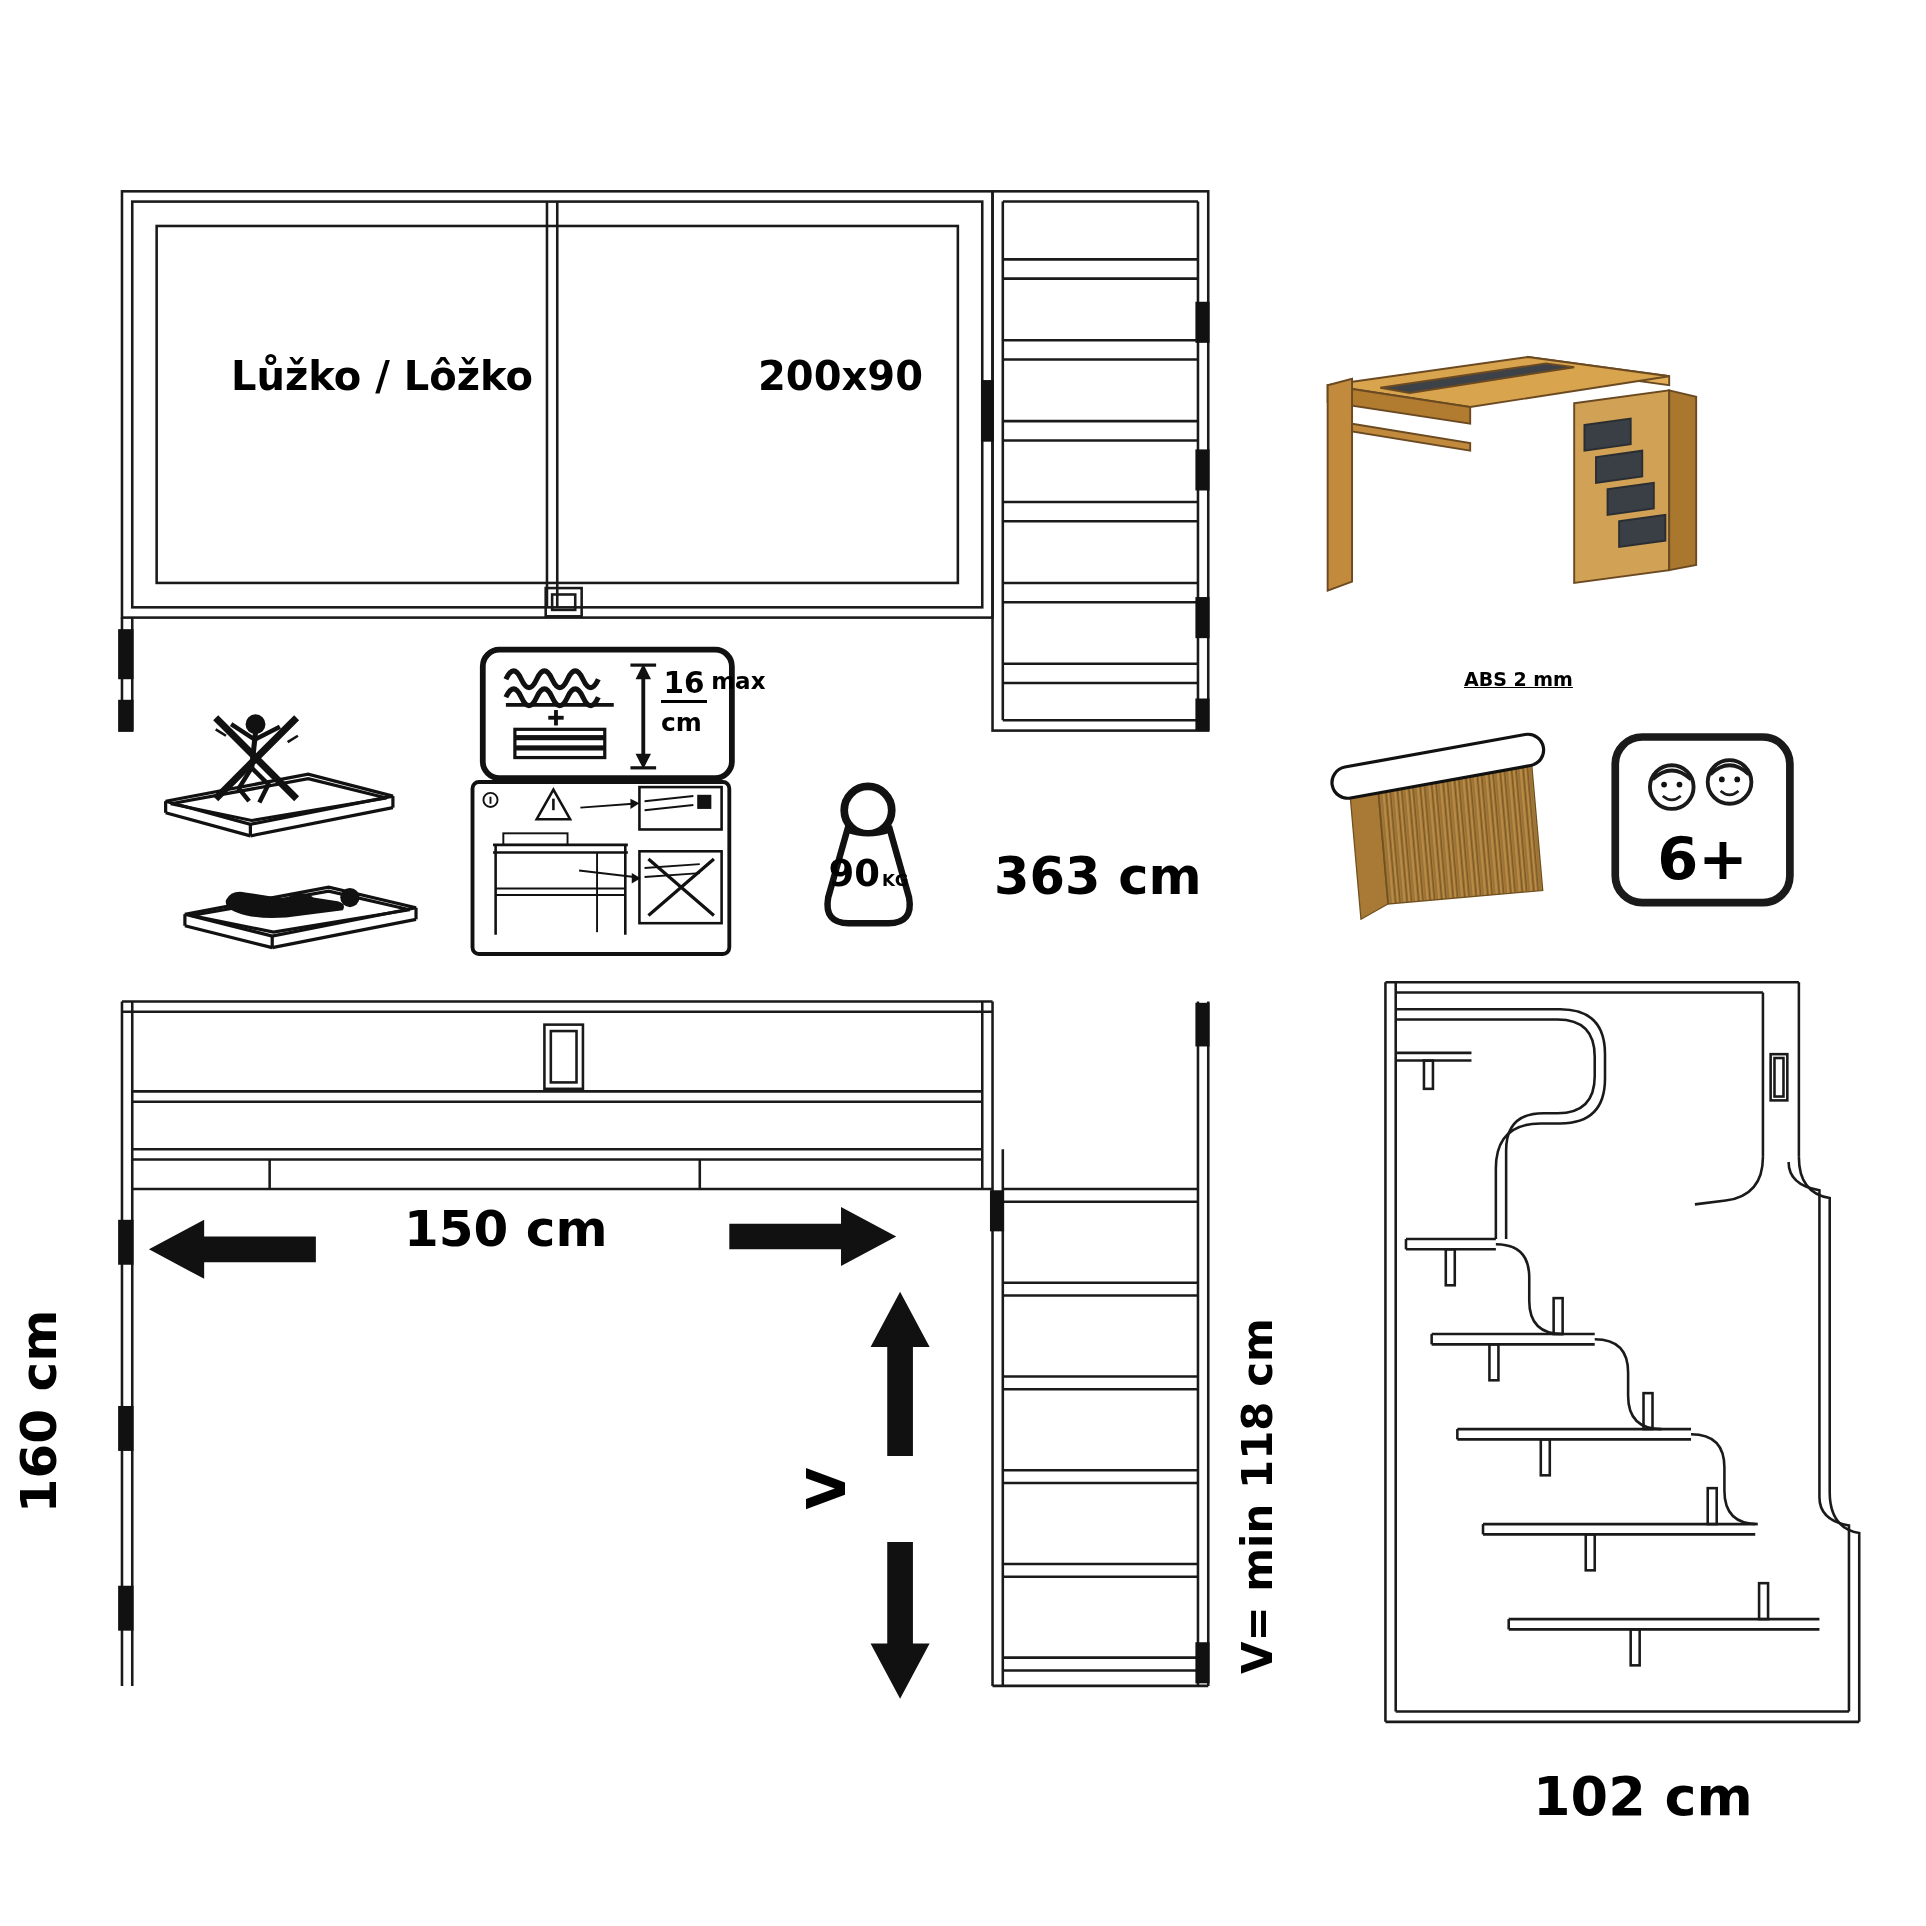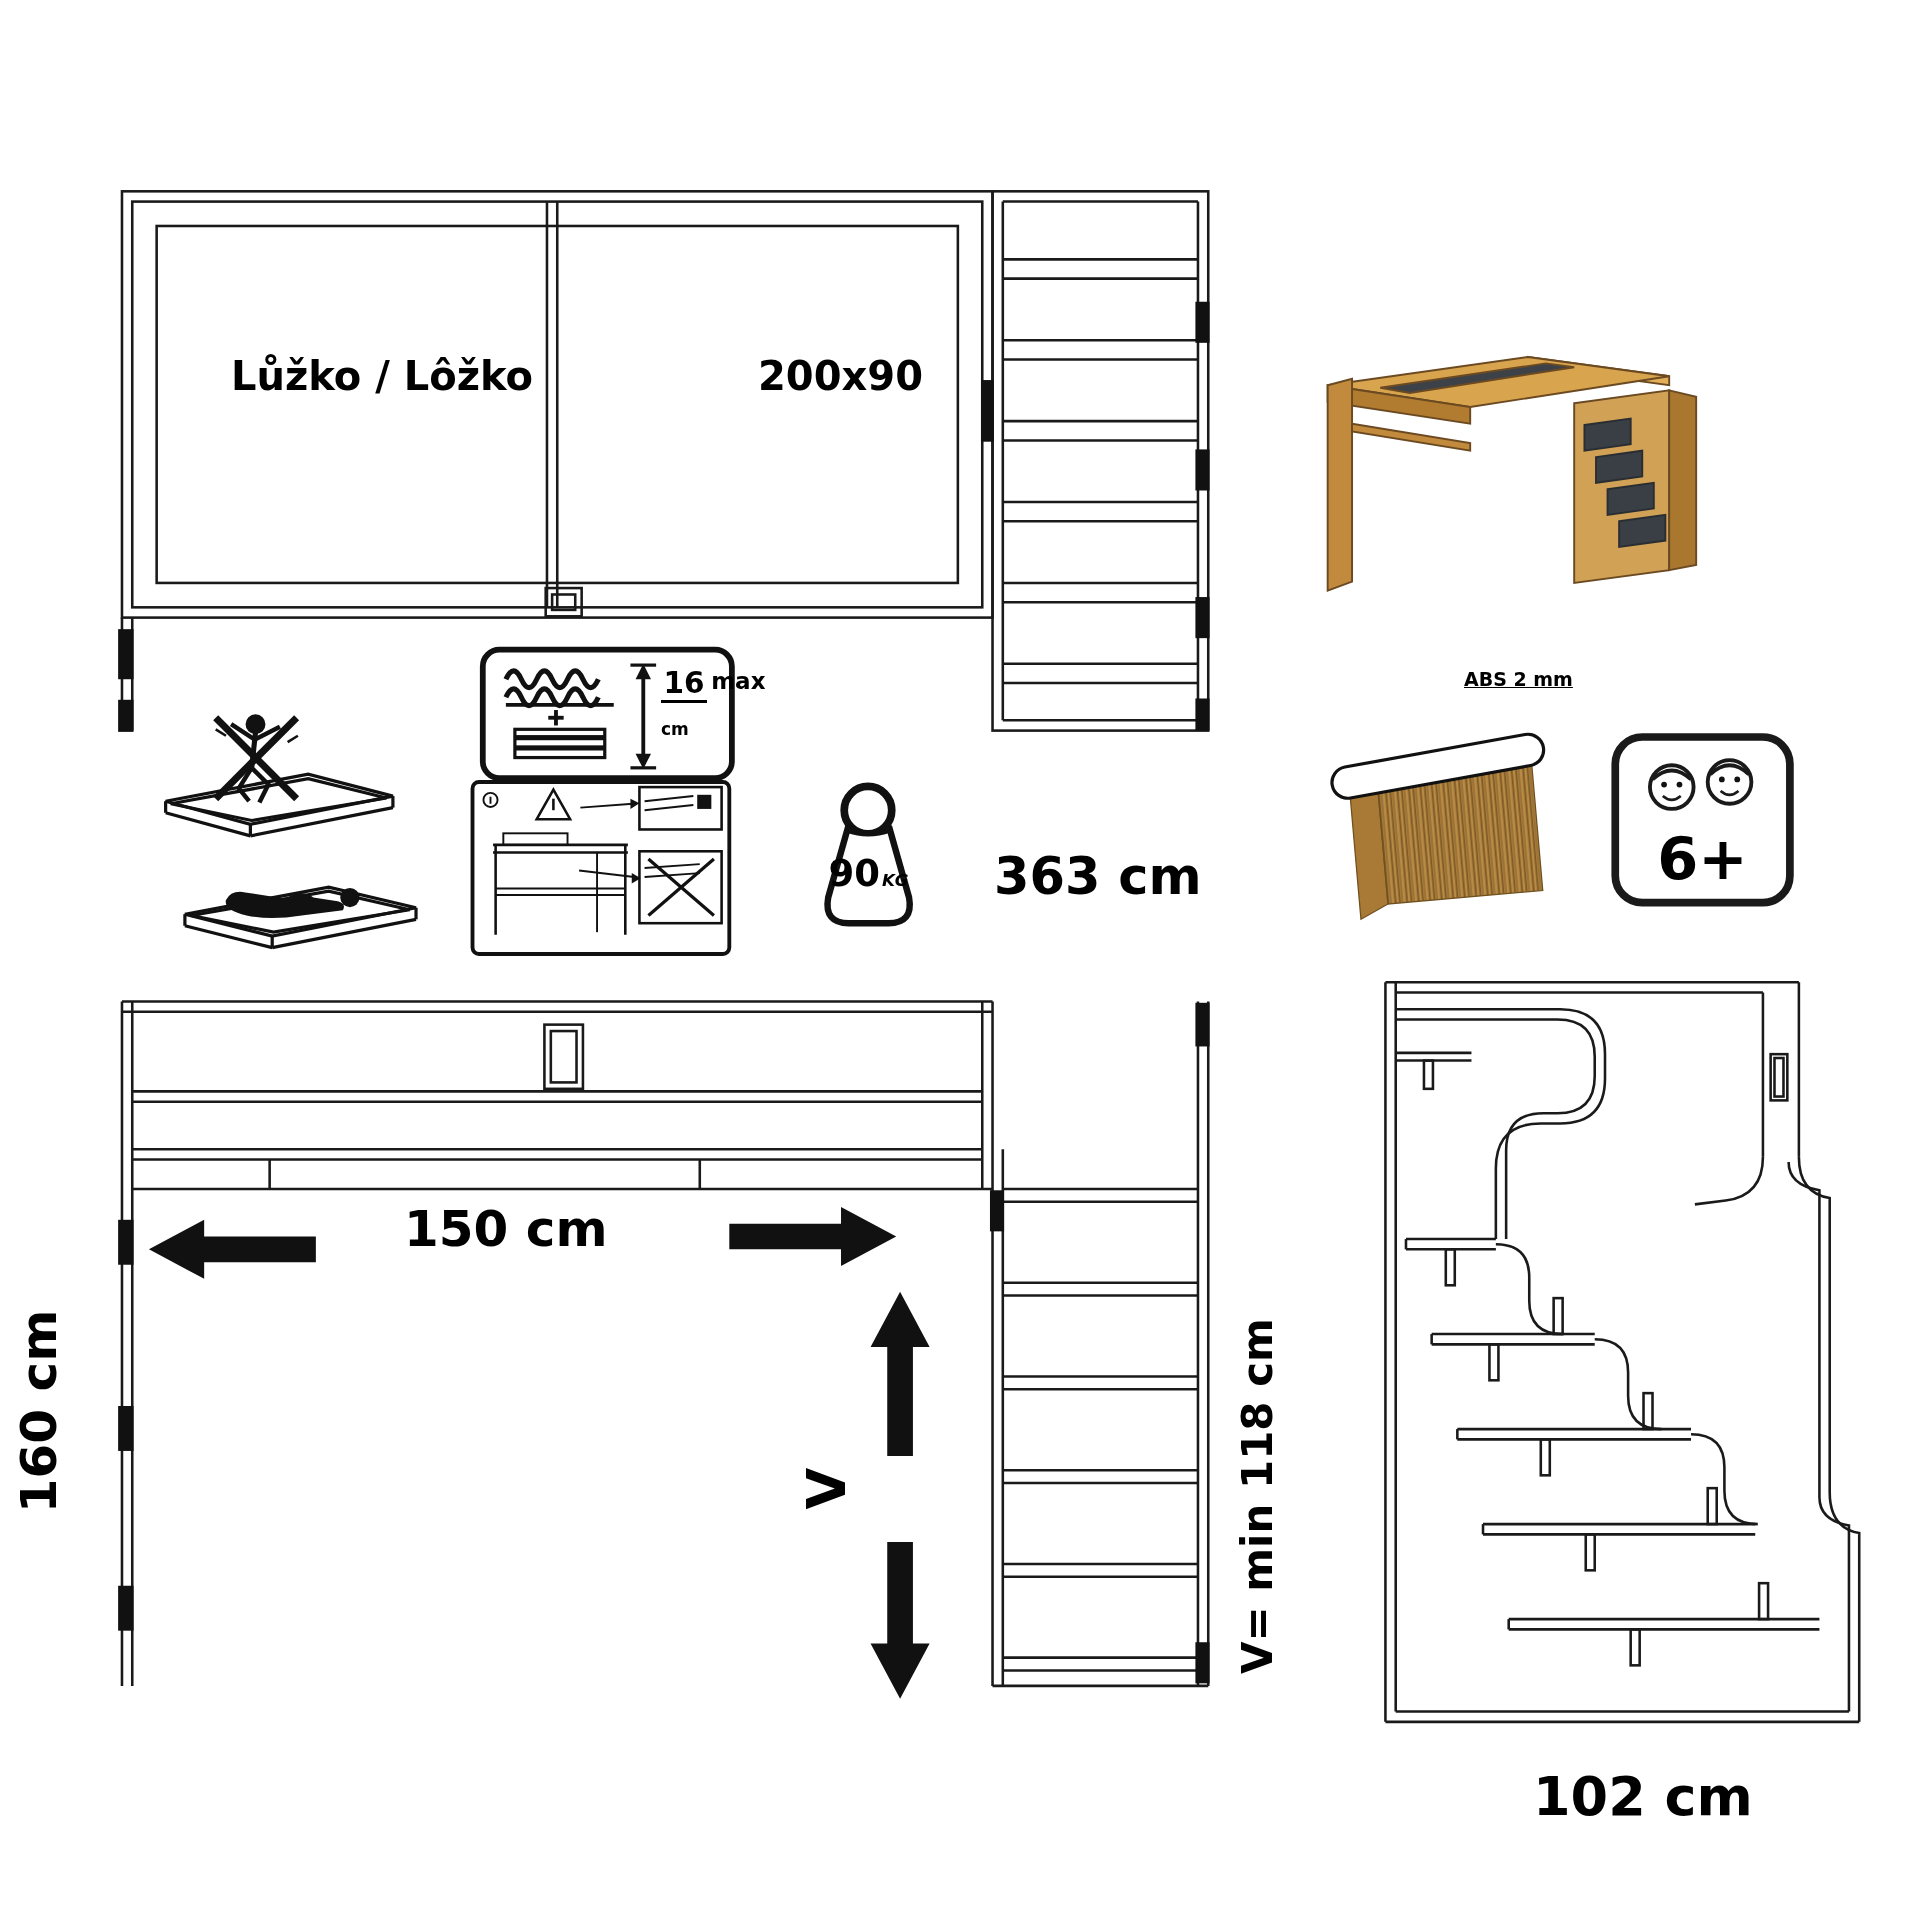--- a/index.html
+++ b/index.html
@@ -9,25 +9,25 @@
   }
   svg{position:absolute;left:0;top:0;}
   .lbl{
     position:absolute;font-weight:700;color:#000;white-space:nowrap;
     font-family:"DejaVu Sans","Liberation Sans",sans-serif;line-height:1.1;
   }
   .rot{transform:rotate(-90deg);}
   .center{text-align:center;}
   .frac{display:inline-flex;flex-direction:column;align-items:flex-start;line-height:1;}
   .frac .top{font-size:29.5px;border-bottom:3.2px solid #000;padding:0 2.6px 1.3px 2.6px;}
-  .frac .bot{font-size:17px;padding-top:18px;}
+  .frac .bot{font-size:25px;padding-top:7px;}
   .maxword{font-size:23px;margin-left:3.9px;align-self:flex-start;text-align:right;}
   .weightwrap{display:flex;align-items:baseline;justify-content:center;gap:1.9px;}
   .weightwrap .val{font-size:37px;}
-  .weightwrap .unit{font-size:16.7px;font-style:italic;}
+  .weightwrap .unit{font-size:16.7px;}
 </style>
 </head>
 <body>
 
 <div id="canvas">
 
   <svg width="1926" height="1926" viewBox="0 0 3000 3000">
 
     <defs>
       <pattern id="grain" width="18" height="214" patternUnits="userSpaceOnUse">

